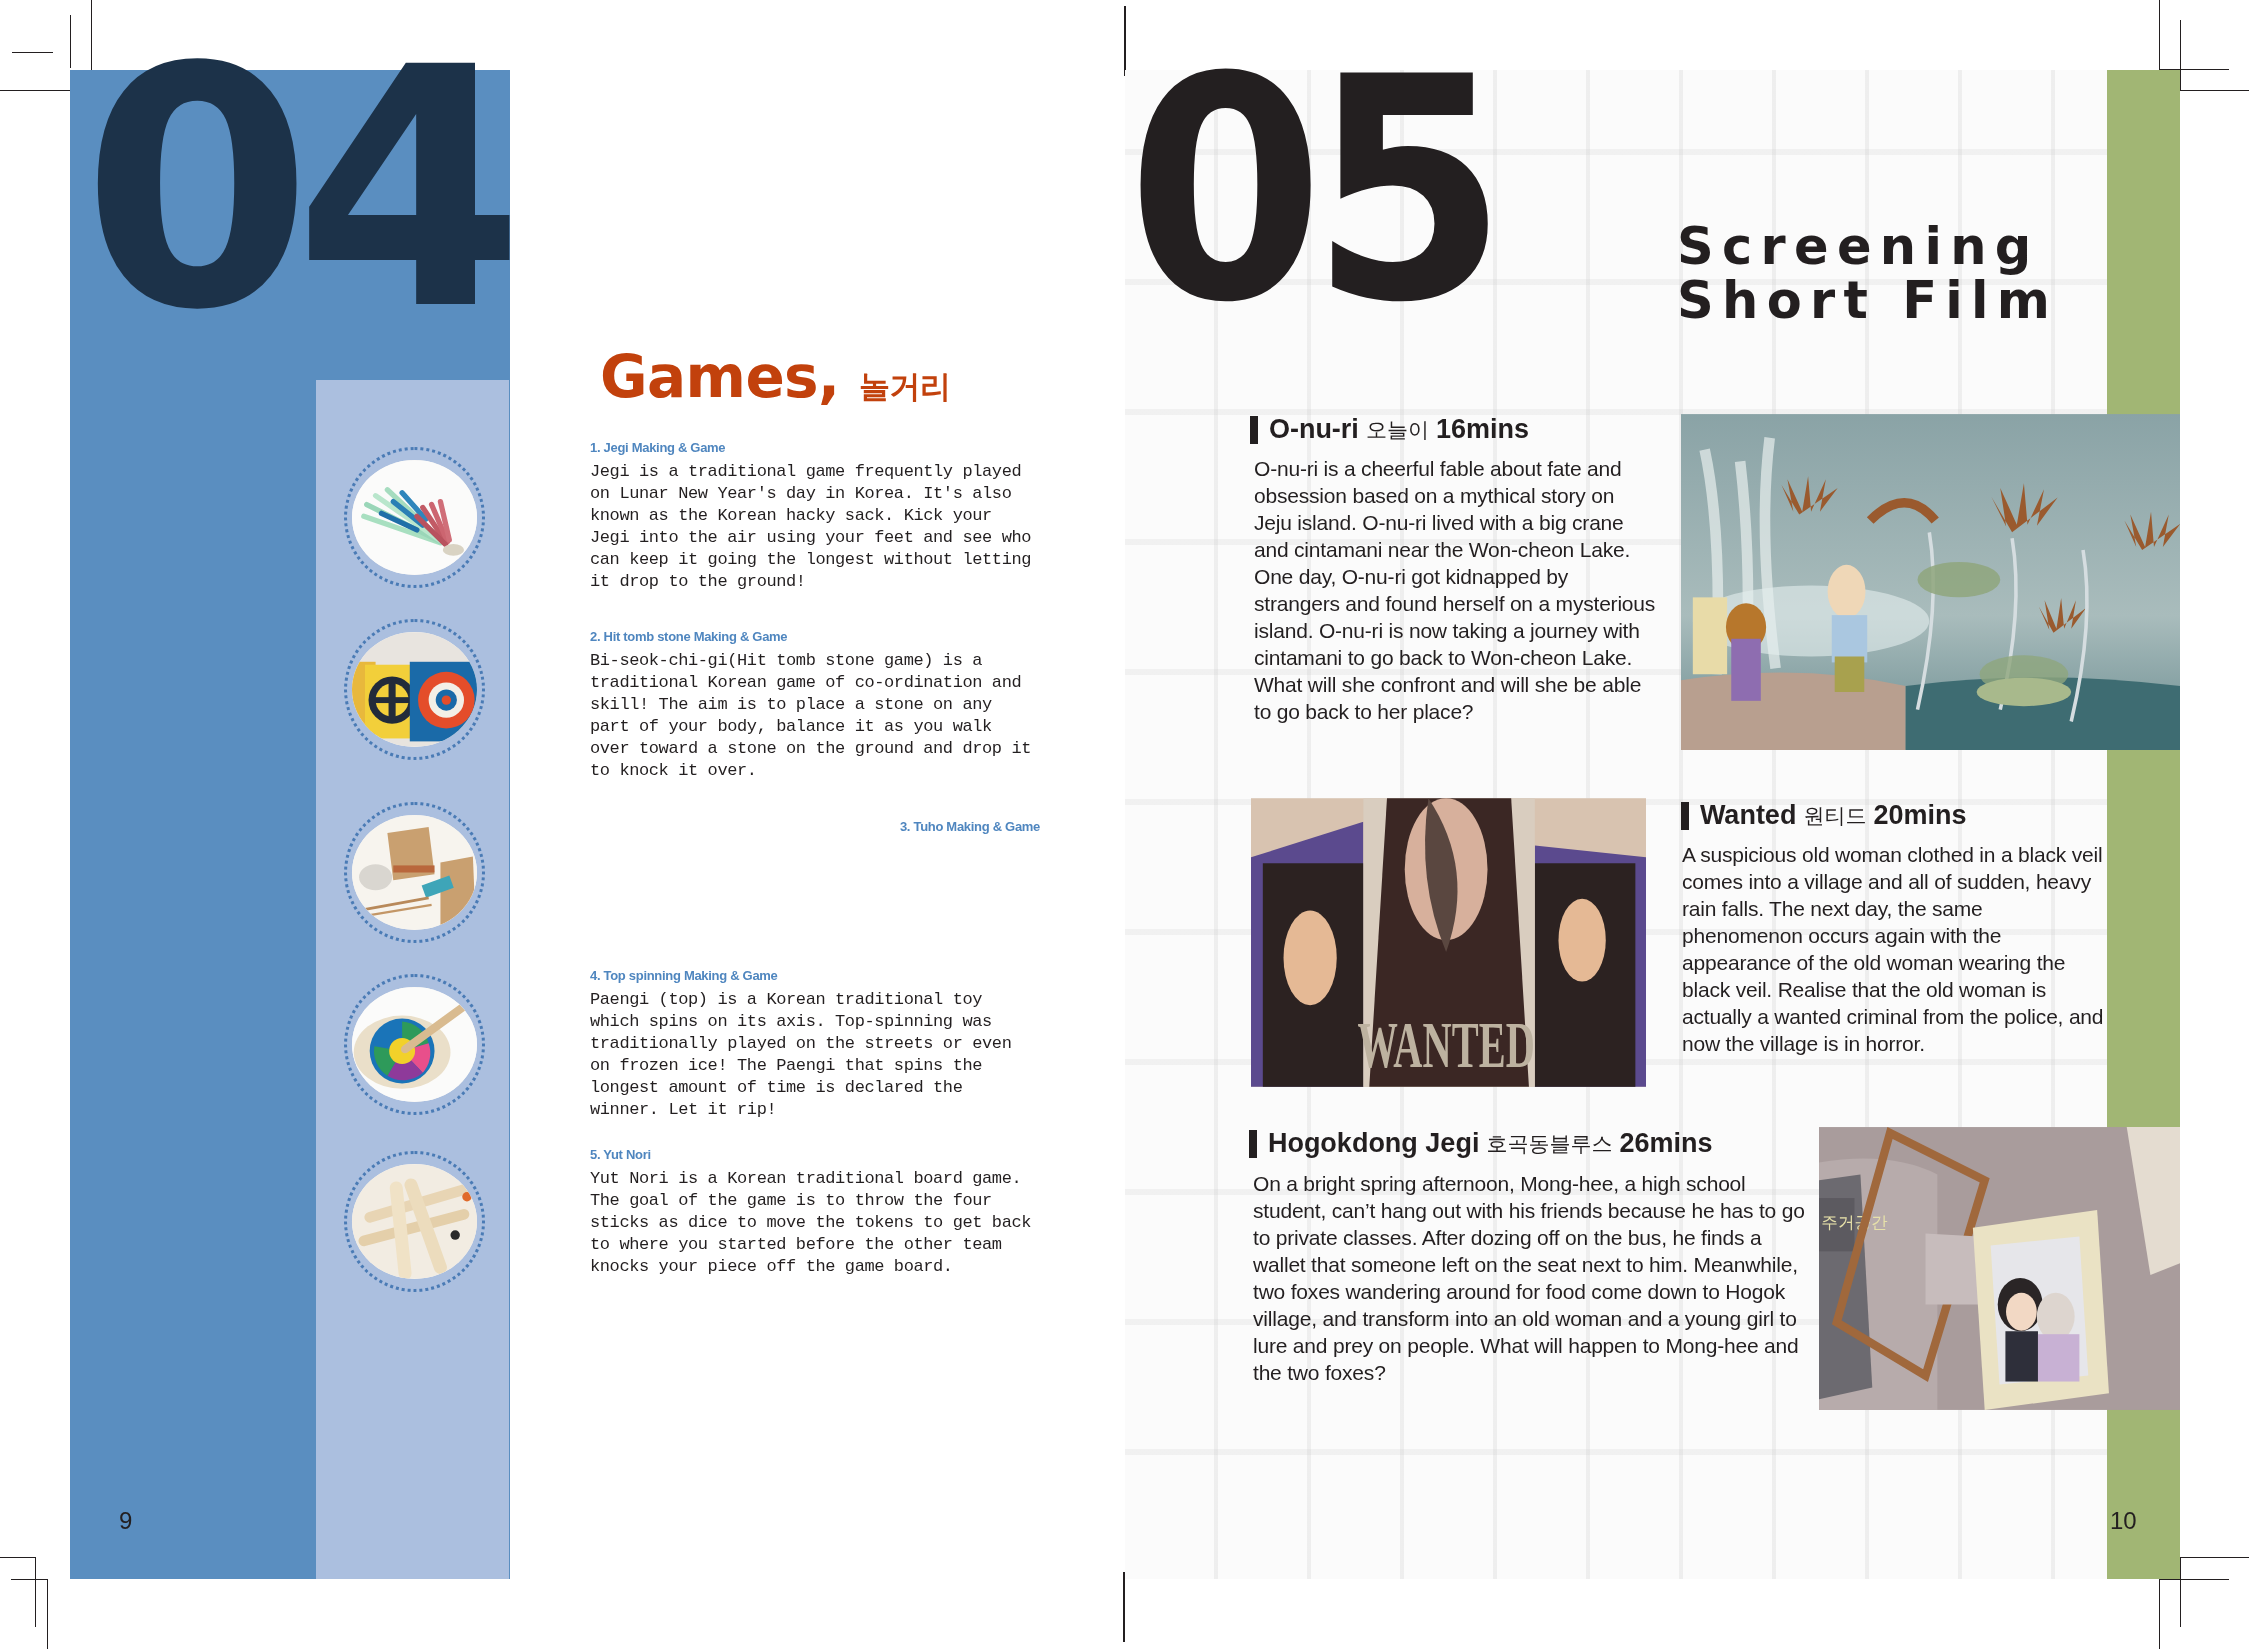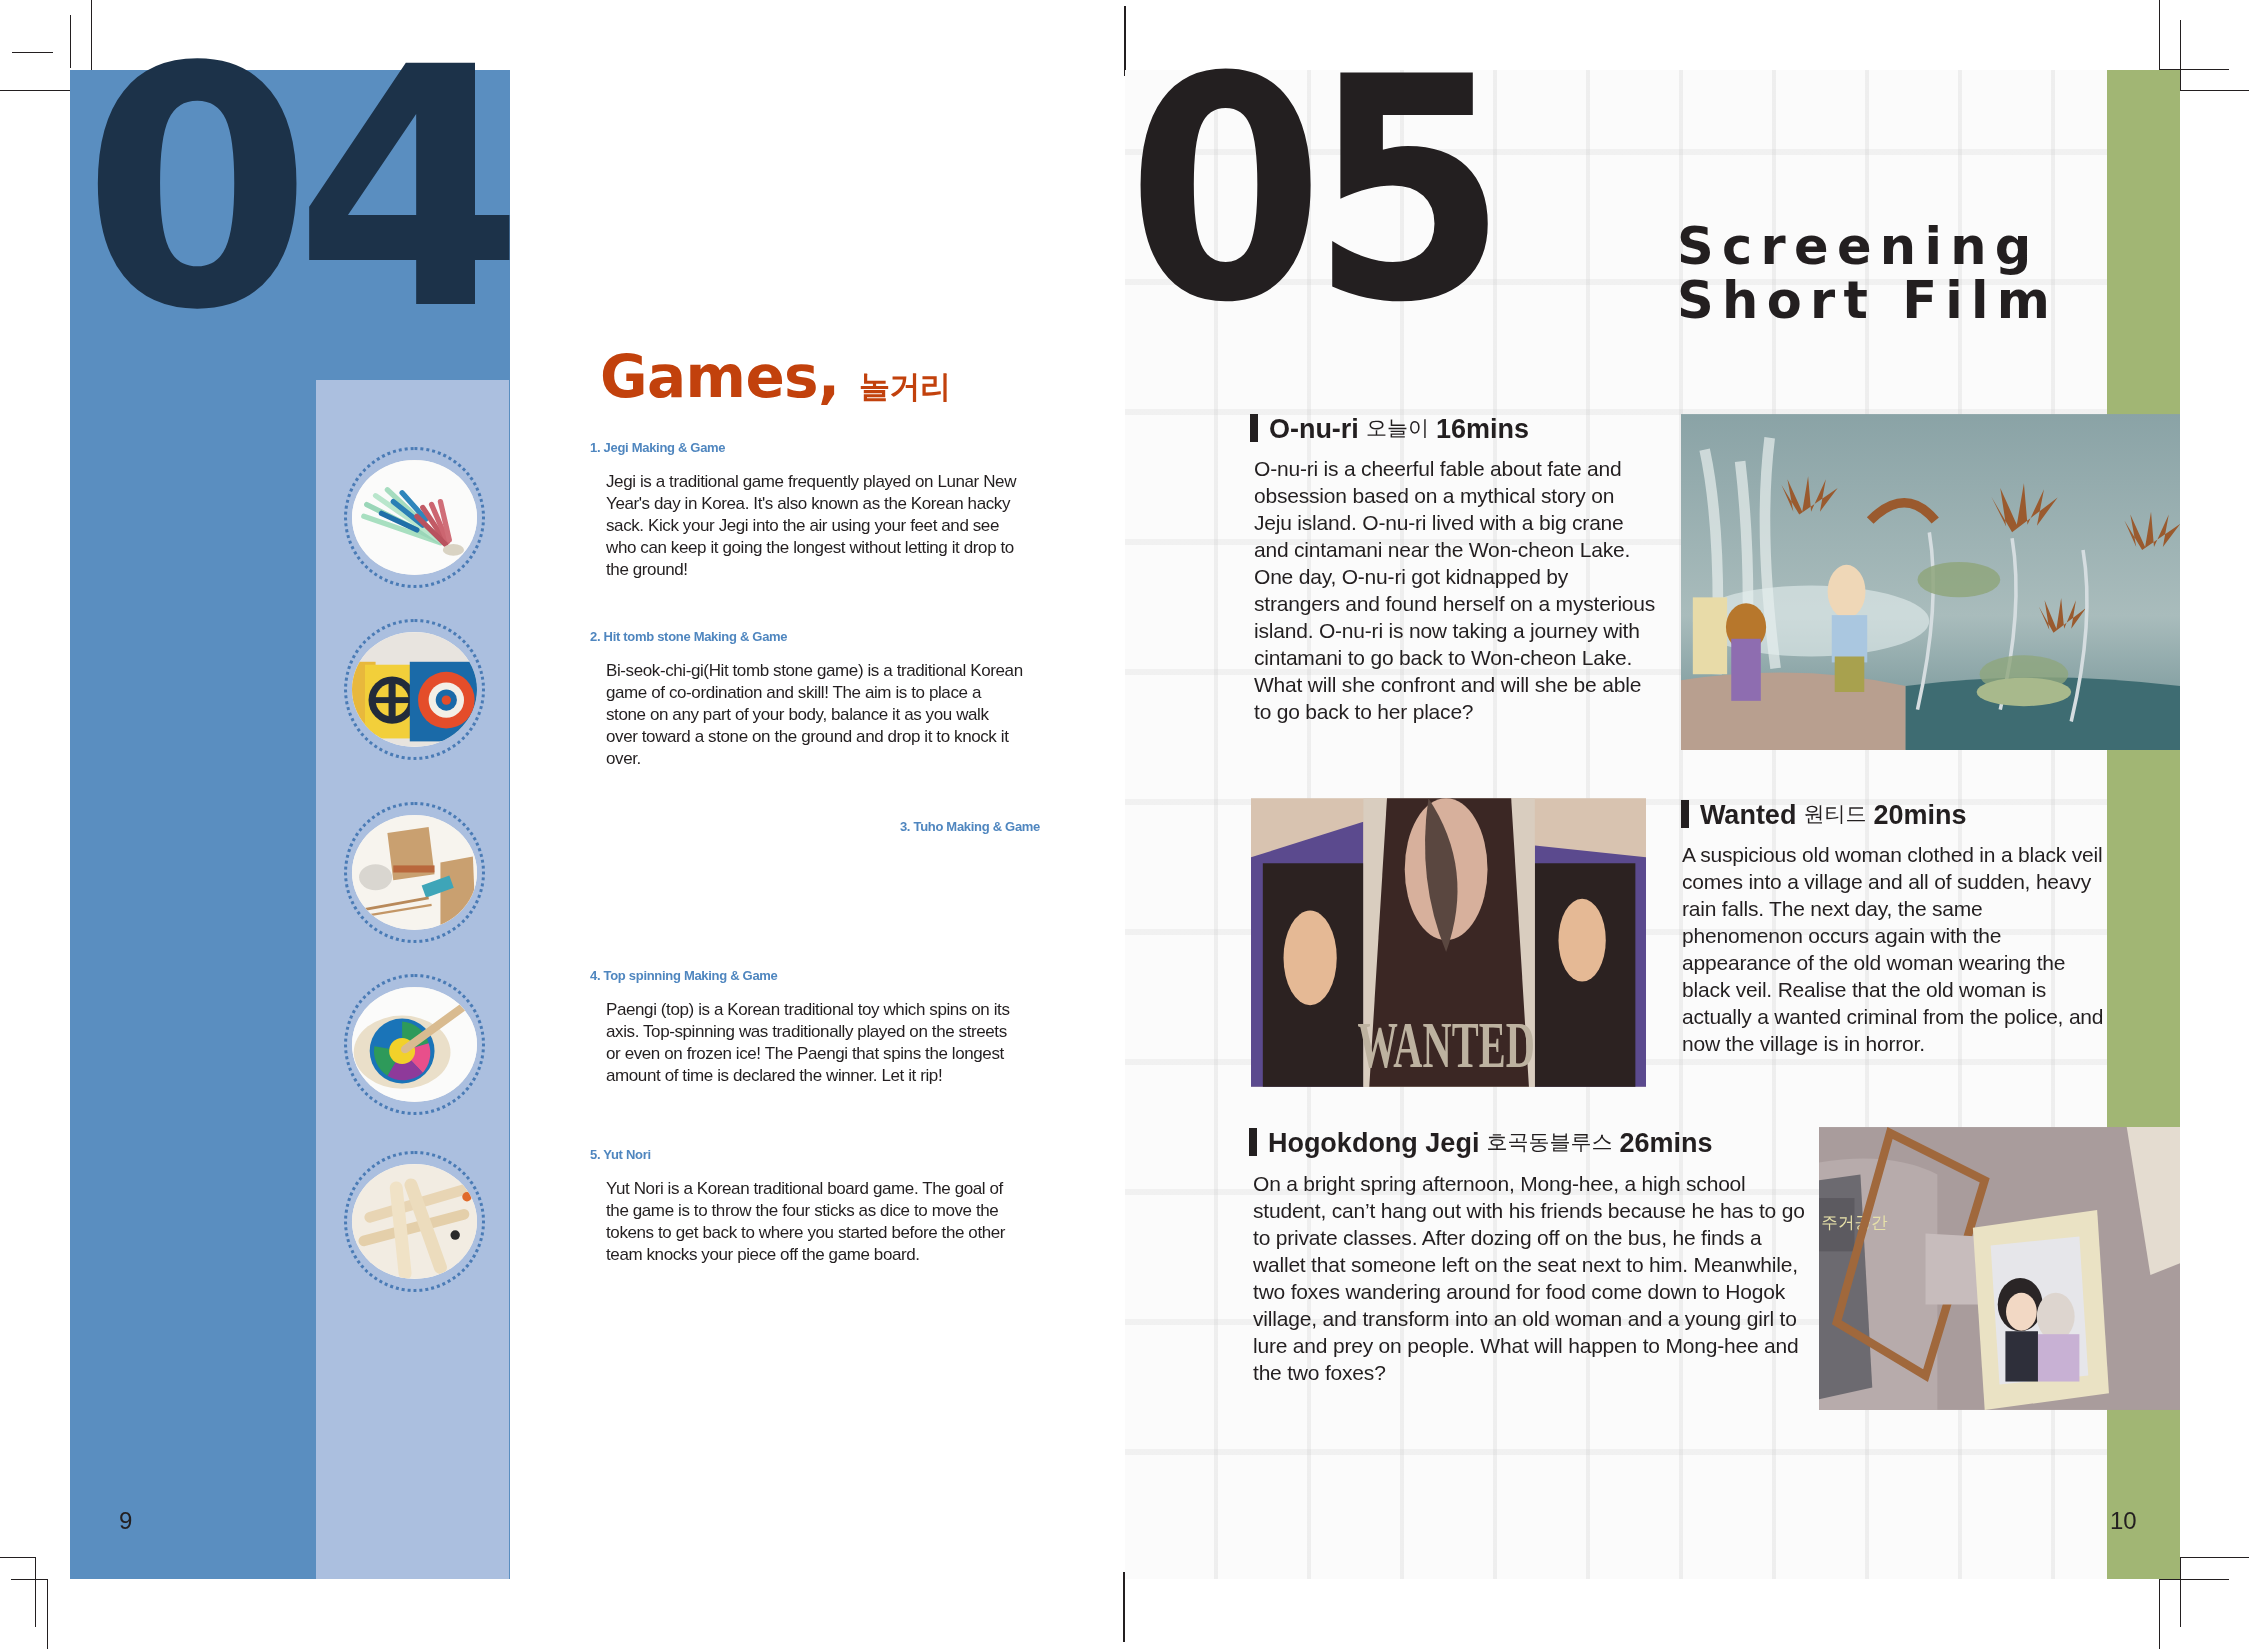--- a/index.html
+++ b/index.html
@@ -34,22 +34,22 @@
     font-size: 58px; color: #c2410c; white-space: nowrap; letter-spacing: -0.6px; margin-left: 40px;
   }
   .games-title .kr { font-size: 31px; font-weight: bold; }
   .game-item { position: absolute; left: 590px; width: 450px; }
   .game-heading {
     font-family: Liberation Sans, sans-serif; font-weight: bold;
     font-size: 13px; color: #4f86bf; margin: 0 0 6px 0; white-space: nowrap;
     letter-spacing: -0.3px;
   }
   .game-body {
-    font-family: Liberation Sans, sans-serif; font-size: 17px; line-height: 22px;
-    color: #231f20; margin: 16px; letter-spacing: -0.4px;
+    font-family: Liberation Mono, monospace; font-size: 17px; line-height: 22px;
+    color: #231f20; margin: 0; letter-spacing: -0.4px;
   }
   .game-circle {
     position: absolute; left: 344px; width: 141px; height: 141px; border-radius: 50%;
     border: 3px dotted #4a7bb5; box-sizing: border-box;
     display: flex; align-items: center; justify-content: center;
   }
   .game-photo {
     width: 125px; height: 115px; border-radius: 50%; overflow: hidden; position: relative;
     background: #f7f5f1;
   }
@@ -77,21 +77,21 @@
     transform: scaleX(0.92); transform-origin: left top;
   }
   .section-title {
     position: absolute; left: 1677px; top: 220px;
     font-family: "DejaVu Sans", sans-serif; font-weight: bold;
     font-size: 51px; line-height: 54px; letter-spacing: 8.3px; color: #231f20;
   }
   .film-heading {
     position: absolute; white-space: nowrap;
     font-family: "Liberation Sans", sans-serif; font-weight: bold;
-    font-size: 27px; color: #231f20; display: flex; align-items: flex-start;
+    font-size: 27px; color: #231f20; display: flex; align-items: center;
   }
   .film-heading .bar {
     display: inline-block; width: 8.3px; height: 28px; background: #231f20; margin-right: 10.6px;
   }
   .film-heading .kr { font-weight: normal; font-size: 21px; margin: 0 7px; }
   .film-body {
     position: absolute; font-family: "Liberation Sans", sans-serif; font-size: 21px;
     line-height: 27px; color: #231f20; margin: 0; letter-spacing: -0.2px;
   }
   .film-still { position: absolute; overflow: hidden; }

